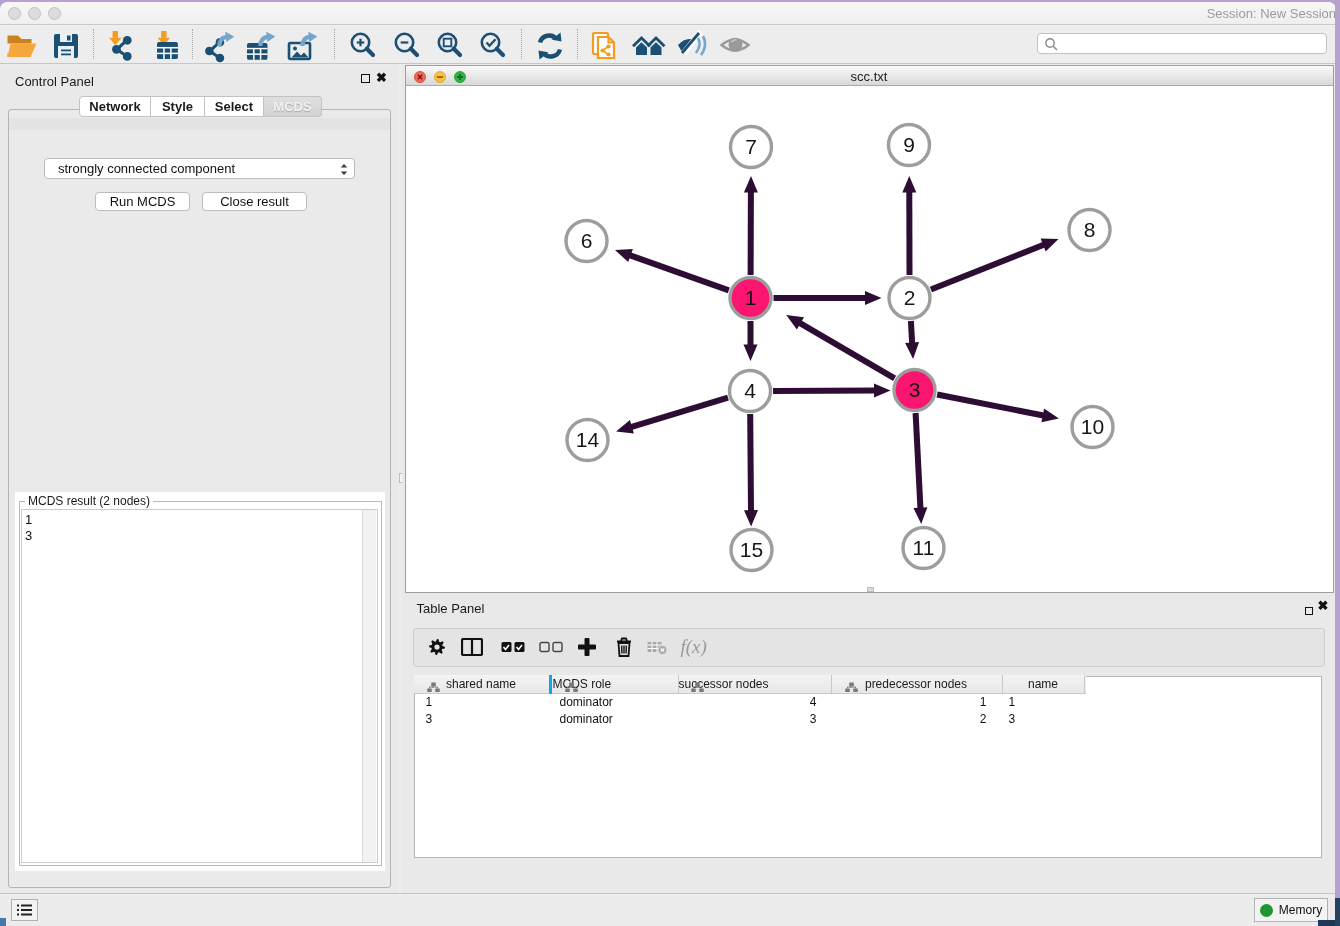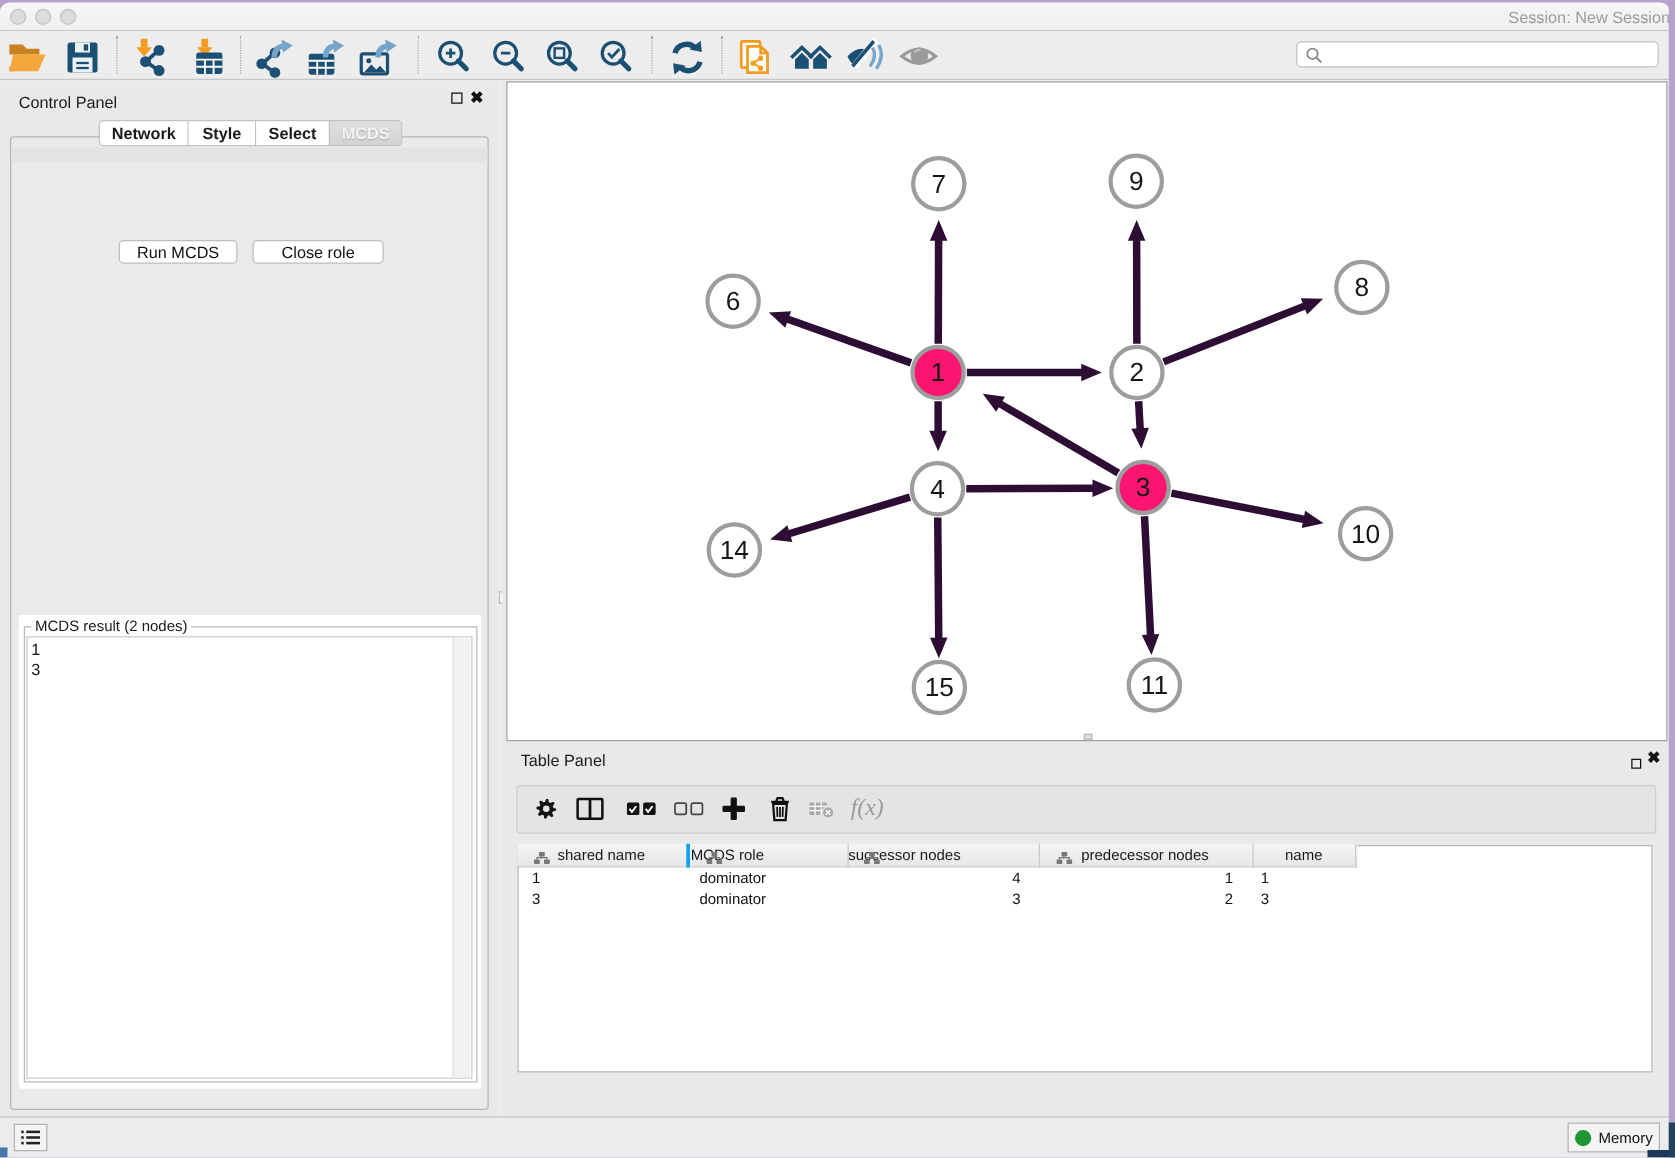--- a/index.html
+++ b/index.html
@@ -202,31 +202,48 @@
   <div class="abs" style="left:361px;top:9px;width:9px;height:9px;border:1.5px solid #111"></div>
   <div class="abs" style="left:376px;top:5px;font-size:13px;font-weight:bold;color:#111">✖</div>
   <div class="abs" style="left:8px;top:44px;width:383px;height:779px;background:#eaeaea;border:1px solid #b4b4b4;border-radius:3px"></div>
   <div class="abs" style="left:9px;top:53px;width:381px;height:12px;background:#e3e3e3"></div>
   <div class="tabseg" style="left:79px;top:31px;height:21px">
     <div style="width:72px">Network</div>
       <div style="width:54px">Style</div>
       <div style="width:59px">Select</div>
       <div class="sel" style="width:58px">MCDS</div>
   </div>
+  <div class="abs" style="left:44px;top:93px;width:311px;height:21px;background:#fff;border:1px solid #bbb;border-radius:4px;font-size:13px;color:#111;line-height:19px;padding-left:13px">strongly connected component
+    <svg class="abs" style="right:5px;top:3px" width="10" height="15" viewBox="0 0 10 15">
+        <path d="M1.8 5.6L5 2L8.2 5.6Z" fill="#3a3a3a"></path>
+        <path d="M1.8 9.4L5 13L8.2 9.4Z" fill="#3a3a3a"></path>
+      </svg>
+  </div>
   <div class="btn" style="left:95px;top:127px;width:95px;height:19px">Run MCDS</div>
-  <div class="btn" style="left:202px;top:127px;width:105px;height:19px">Close role</div>
+  <div class="btn" style="left:202px;top:127px;width:105px;height:19px">Close result</div>
   <div class="abs" style="left:15px;top:427px;width:370px;height:379px;background:#fff"></div>
   <div class="abs" style="left:19px;top:436px;width:363px;height:365px;border:1px solid #b9b9b9"></div>
   <div class="abs" style="left:25px;top:429px;font-size:12px;color:#1a1a1a;background:#fff;padding:0 3px">MCDS result (2 nodes)</div>
   <div class="abs" style="left:21px;top:444px;width:357px;height:354px;background:#fff;border:1px solid #ccc;font-size:13px;color:#111;padding:2px 0 0 3px;line-height:16px">1<br>3</div>
   <div class="abs" style="left:362px;top:445px;width:14px;height:352px;background:#f2f2f2;border-left:1px solid #ddd"></div>
 </div>
 <div class="abs" style="left:399px;top:473px;width:6px;height:10px;background:#f5f5f5;border:1px solid #bbb"></div>
 <div id="rightarea">
   <div id="netframe" class="abs" style="left:2.5px;top:0;width:929px;height:528px;border:1px solid #9e9e9e;background:#fff">
+    <div class="abs" style="left:0;top:0;width:927px;height:20px;background:linear-gradient(#fafafa,#d8d8d8);border-bottom:1px solid #ababab">
+      <svg class="abs" style="left:8px;top:4.5px" width="52" height="12" viewBox="0 0 52 12">
+        <circle cx="6" cy="6" r="5.5" fill="#ee6a5e" stroke="#d5362a" stroke-width="0.8"></circle>
+        <path d="M3.8 3.8L8.2 8.2M8.2 3.8L3.8 8.2" stroke="#8c140b" stroke-width="1.6"></path>
+        <circle cx="26" cy="6" r="5.5" fill="#f6c13f" stroke="#dd9f23" stroke-width="0.8"></circle>
+        <path d="M23 6L29 6" stroke="#99660e" stroke-width="1.8"></path>
+        <circle cx="46" cy="6" r="5.5" fill="#2cb63f" stroke="#1d9630" stroke-width="0.8"></circle>
+        <path d="M43 6L49 6M46 3L46 9" stroke="#156b20" stroke-width="1.8"></path>
+      </svg>
+      <div class="abs" style="top:3px;width:100%;text-align:center;font-size:13px;color:#222">scc.txt</div>
+    </div>
     <svg class="abs" style="left:0;top:21px" width="927" height="506" viewBox="405.5 87 927 506" font-family="Liberation Sans,sans-serif">
 <line x1="750.1" y1="275.0" x2="750.4" y2="190.5" stroke="#2e0d34" stroke-width="6"></line>
 <polygon points="750.5,176.0 757.4,192.5 743.4,192.5" fill="#2e0d34"></polygon>
 <line x1="728.3" y1="290.3" x2="628.2" y2="254.8" stroke="#2e0d34" stroke-width="6"></line>
 <polygon points="614.5,250.0 632.4,248.9 627.7,262.1" fill="#2e0d34"></polygon>
 <line x1="773.0" y1="298.0" x2="866.5" y2="298.0" stroke="#2e0d34" stroke-width="6"></line>
 <polygon points="881.0,298.0 864.5,305.0 864.5,291.0" fill="#2e0d34"></polygon>
 <line x1="750.0" y1="321.0" x2="750.0" y2="346.5" stroke="#2e0d34" stroke-width="6"></line>
 <polygon points="750.0,361.0 743.0,344.5 757.0,344.5" fill="#2e0d34"></polygon>
 <line x1="909.0" y1="275.0" x2="908.8" y2="190.5" stroke="#2e0d34" stroke-width="6"></line>

